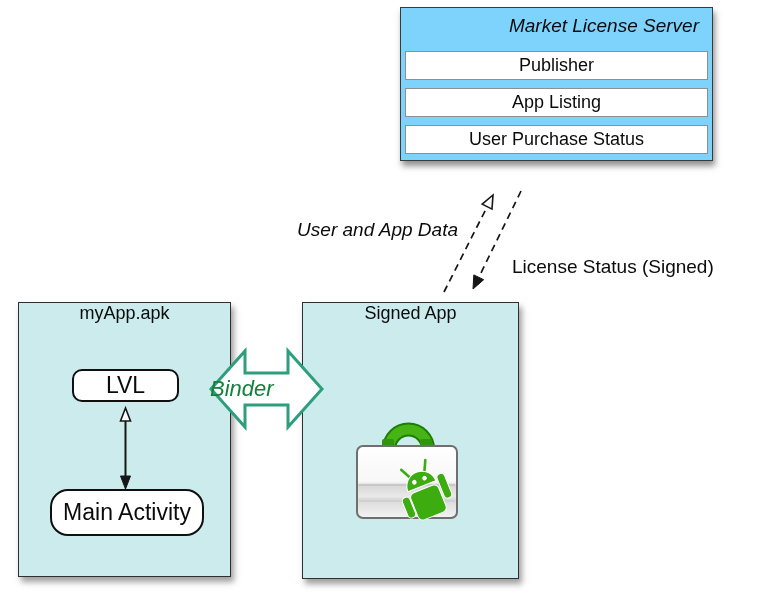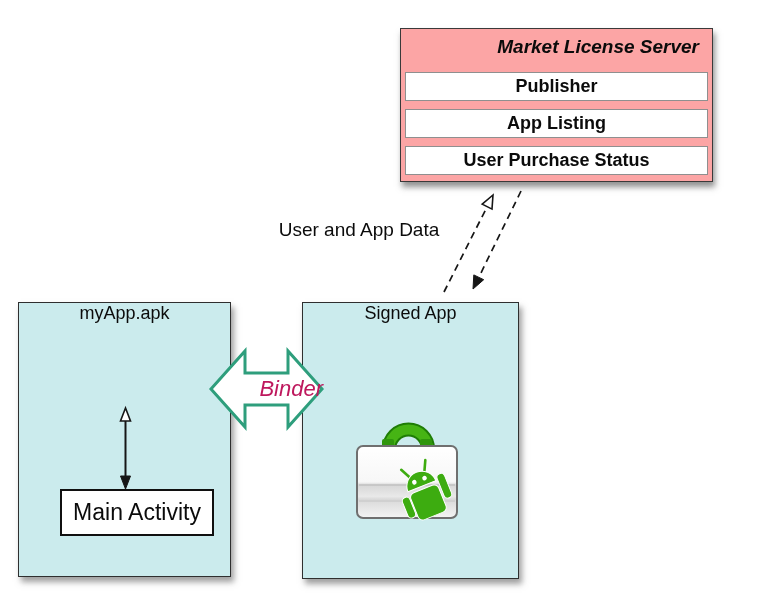--- a/index.html
+++ b/index.html
@@ -8,59 +8,58 @@
     --arrow-color:#161616; --row-border:#8f8f8f; --text-color:#0b0b0b;
   }
   html,body{margin:0;padding:0;background:#fff;}
   .canvas{
     position:relative; width:766px; height:600px; background:#ffffff;
     font-family:"Liberation Sans", sans-serif; color:var(--text-color);
     overflow:hidden;
   }
   
   .server-box{
-    position:absolute; left:400px; top:28px; width:311px; height:152px;
-    background:#fca5a5; border:1px solid #3a3a3a;
+    position:absolute; left:400px; top:7px; width:311px; height:152px;
+    background:#7dd3fc; border:1px solid #3a3a3a;
     box-shadow:2px 5px 6px rgba(55,55,55,.55);
-    font-weight:bold;
   }
   .server-title{
     position:absolute; top:7px; right:13px;
     font-style:italic; font-size:19px; white-space:nowrap;
   }
   .server-row{
     position:absolute; left:4px; right:4px; height:27px;
     border:1px solid var(--row-border); background:#fff;
     text-align:center; line-height:26px; font-size:18px; white-space:nowrap;
   }
   .row-1{top:43px;} .row-2{top:80px;} .row-3{top:117px;}
   
   .arrow-label{position:absolute; font-size:19px; white-space:nowrap;}
-  .label-user-data{left:260px; top:219px; width:198px; text-align:center;}
+  .label-user-data{left:260px; top:219px; width:198px; text-align:right;font-style:italic;}
   .label-license-status{left:512px; top:256px;}
   
   .app-box{
     position:absolute; background:var(--box-fill);
     border:1.5px solid var(--box-border);
     box-shadow:3px 5px 6px rgba(80,80,80,.55);
   }
   .myapp{left:18px; top:302px; width:211px; height:273px;}
   .market{left:302px; top:302px; width:215px; height:275px;}
   .box-title{text-align:center; font-size:18px; white-space:nowrap;}
   .pill{
     position:absolute; background:#fff; border:2px solid #101010;
     text-align:center; white-space:nowrap; font-size:23px;
   }
   .lvl{left:53px; top:66px; width:103px; height:29px; line-height:29px; border-radius:10px;}
-  .main-activity{left:41px; top:186px; width:150px; height:43px; line-height:43px; border-radius:0;}
+  .main-activity{left:31px; top:186px; width:150px; height:43px; line-height:43px; border-radius:18px;}
   
   .binder-arrow{position:absolute; left:210px; top:348px; width:113px; height:83px; z-index:6; overflow:visible;}
   .binder-label{
     position:absolute; left:210px; top:376px; width:113px; z-index:7;
-    text-align:right; font-style:italic; font-size:22px; color:#be185d;
+    text-align:left; font-style:italic; font-size:22px; color:#15803d;
   }
   
   .market-icon{position:absolute; left:48px; top:110px; overflow:visible;}
   
   .overlay{position:absolute; left:0; top:0; width:766px; height:600px; z-index:8; pointer-events:none;}
   .dash{stroke:var(--arrow-color); stroke-width:1.7; stroke-dasharray:7 5; fill:none;}
   .solid{stroke:var(--arrow-color); stroke-width:2; fill:none;}
   .head-open{fill:#fff; stroke:var(--arrow-color); stroke-width:1.6;}
   .head-filled{fill:var(--arrow-color); stroke:var(--arrow-color); stroke-width:1;}
 </style>
@@ -70,23 +69,25 @@
 <div class="canvas">
 
   <div class="server-box">
     <div class="server-title">Market License Server</div>
     <div class="server-row row-1">Publisher</div>
     <div class="server-row row-3">User Purchase Status</div>
     <div class="server-row row-2">App Listing</div>
   </div>
 
   <div class="arrow-label label-user-data">User and App Data</div>
+  <div class="arrow-label label-license-status">License Status (Signed)</div>
 
   <div class="app-box myapp">
     <div class="box-title">myApp.apk</div>
+    <div class="pill lvl">LVL</div>
     <div class="pill main-activity">Main Activity</div>
   </div>
 
   <div class="app-box market">
     <div class="box-title">Signed App</div>
 
     <svg class="market-icon" width="112" height="112" viewBox="0 0 112 112">
       <defs>
         <linearGradient id="caseGrad" x1="0" y1="0" x2="0" y2="1">
           <stop offset="0" stop-color="#ffffff"></stop>

